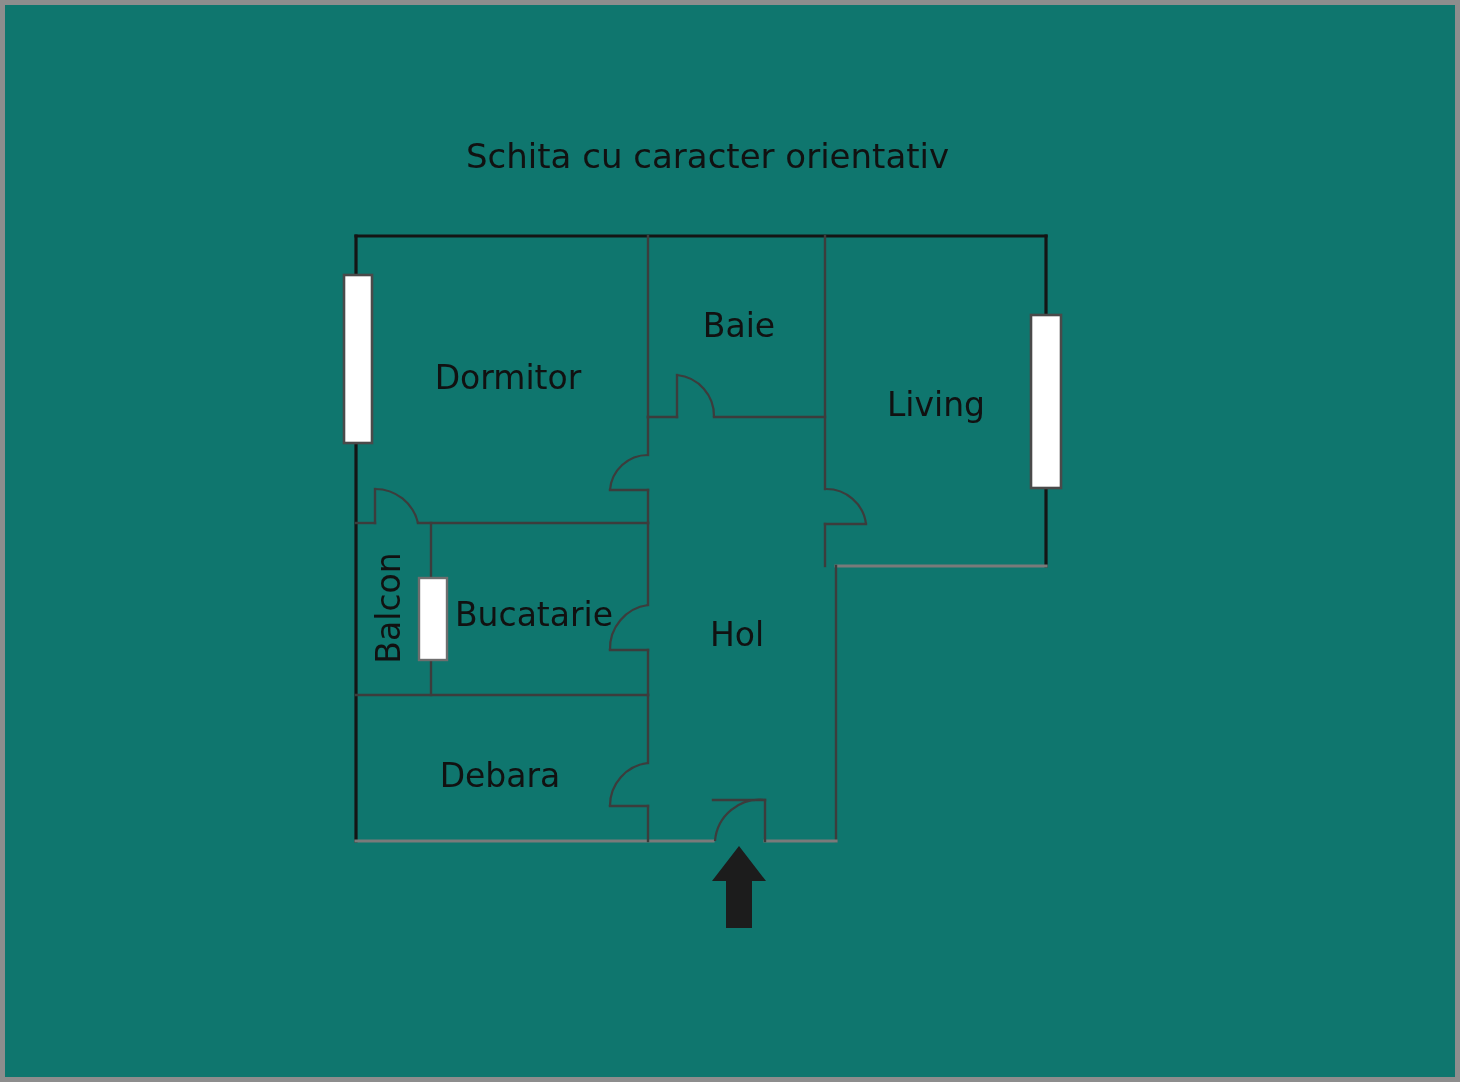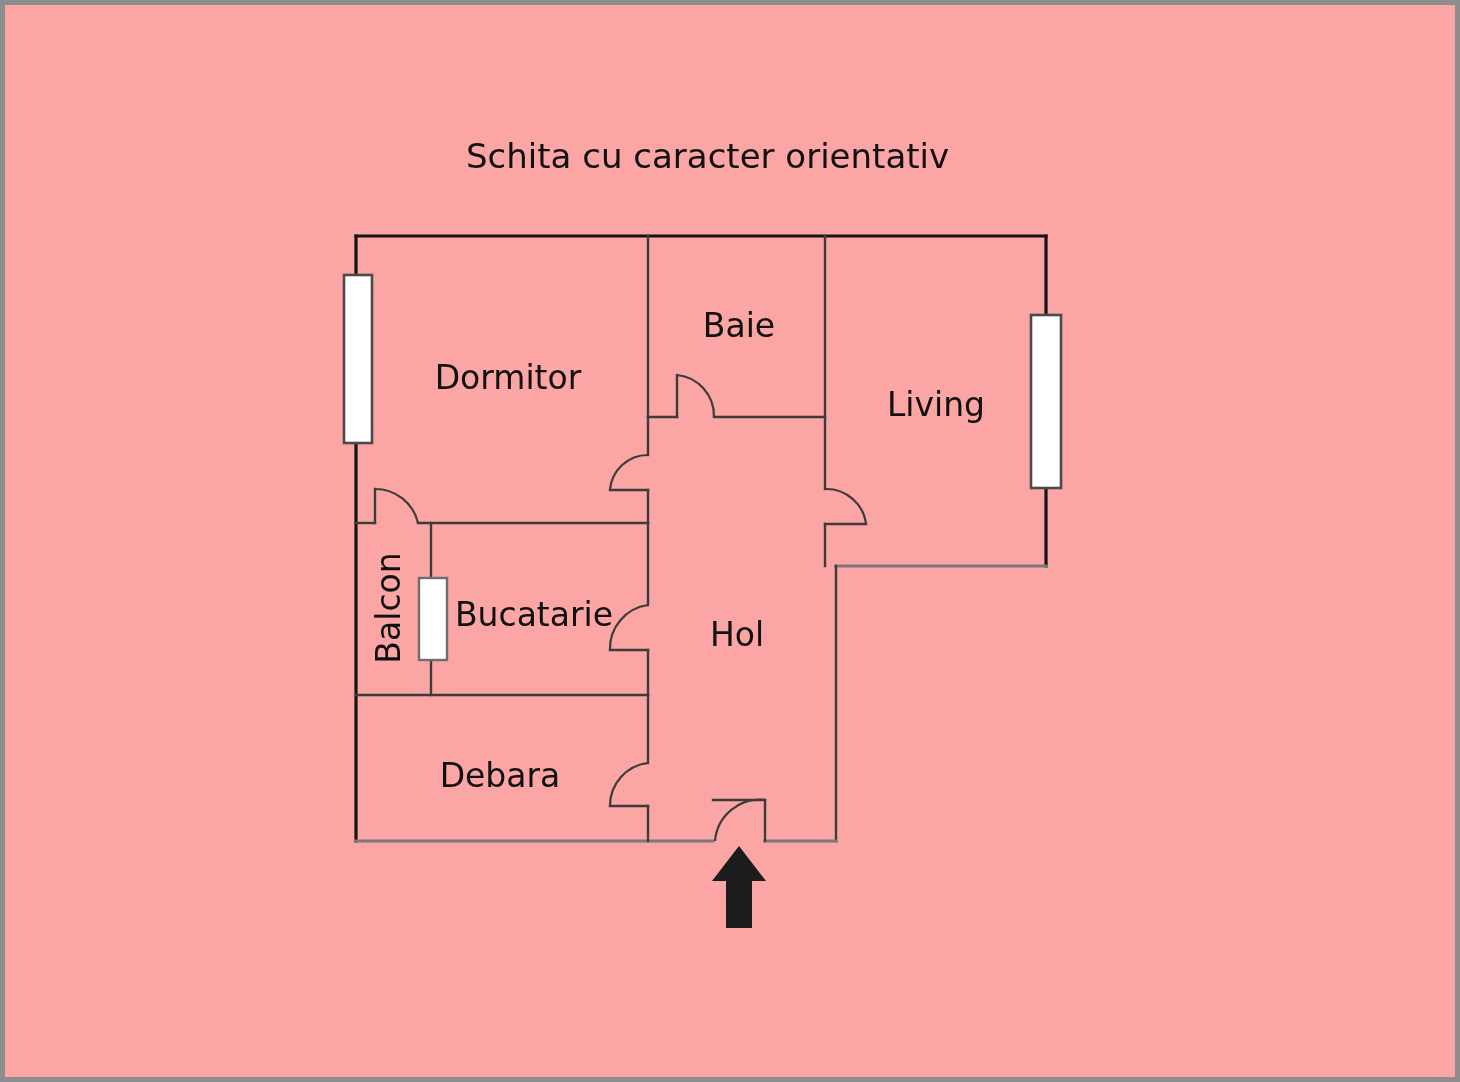--- a/index.html
+++ b/index.html
@@ -7,21 +7,21 @@
     padding: 0;
     background: #ffffff;
   }
   body {
     font-family: "DejaVu Sans", sans-serif;
   }
   #page {
     position: relative;
     width: 1460px;
     height: 1082px;
-    background: #fca5a5;
+    background: #0f766e;
     box-sizing: border-box;
     overflow: hidden;
   }
   #frame-border {
     position: absolute;
     left: 0;
     top: 0;
     width: 1460px;
     height: 1082px;
     box-sizing: border-box;

